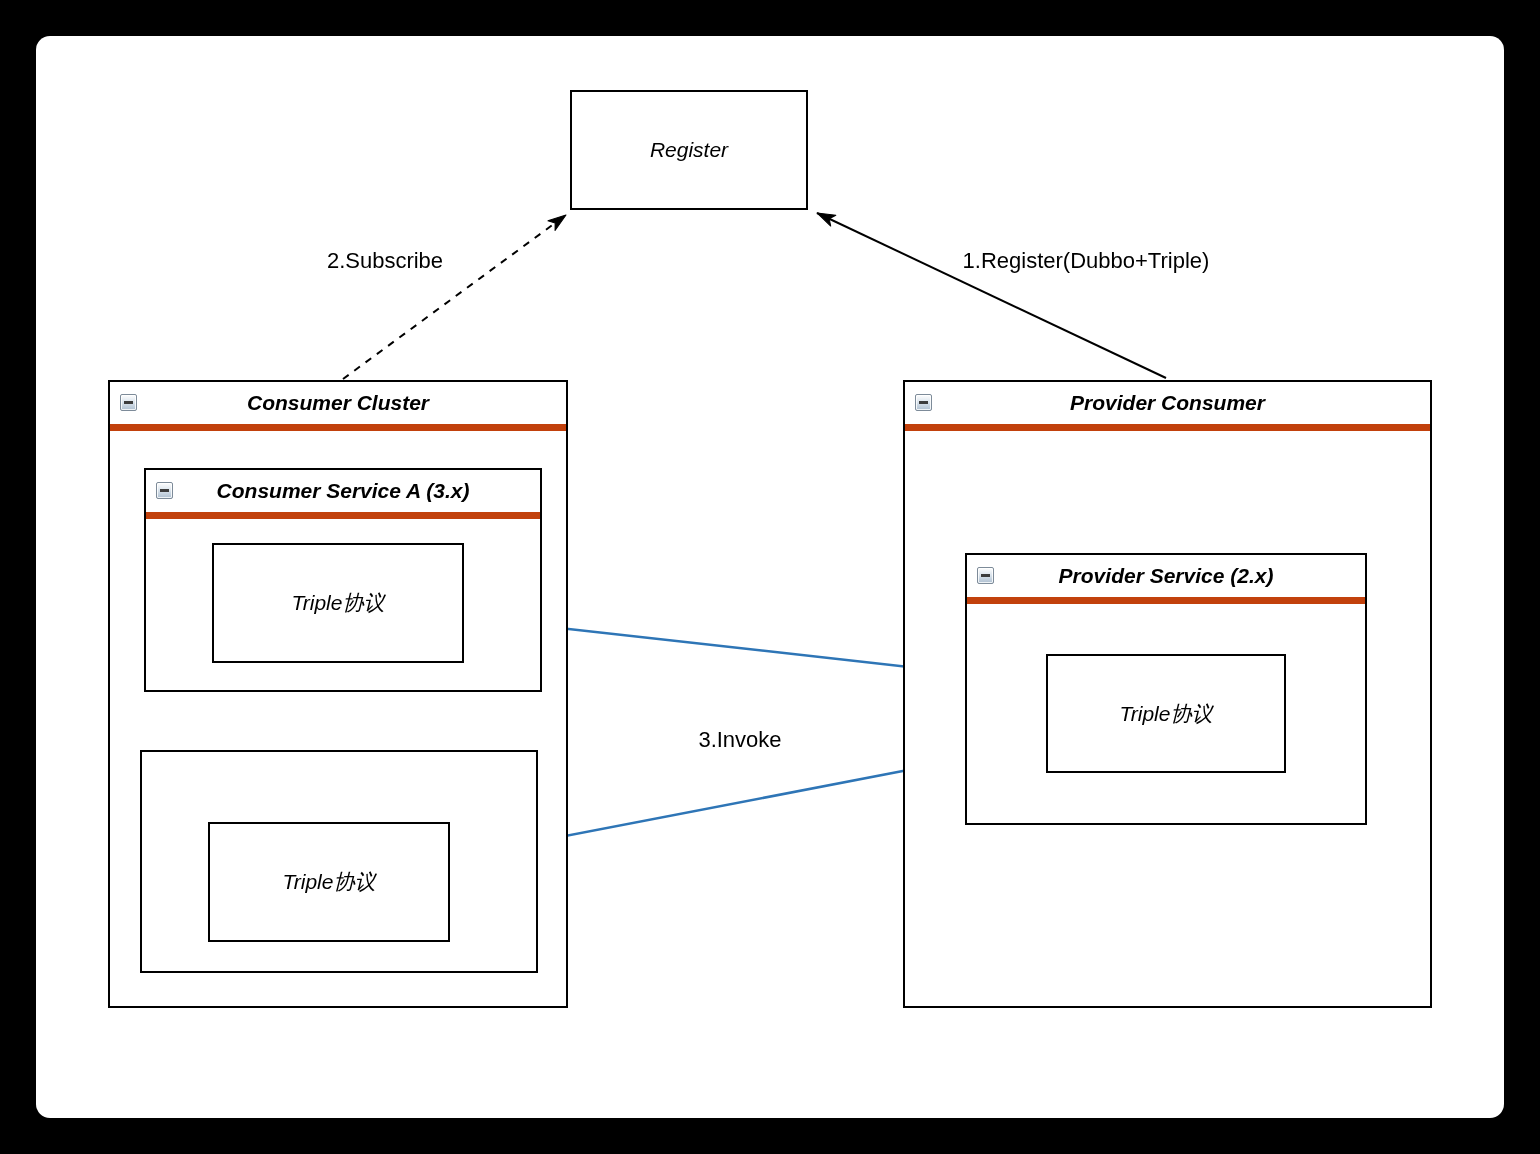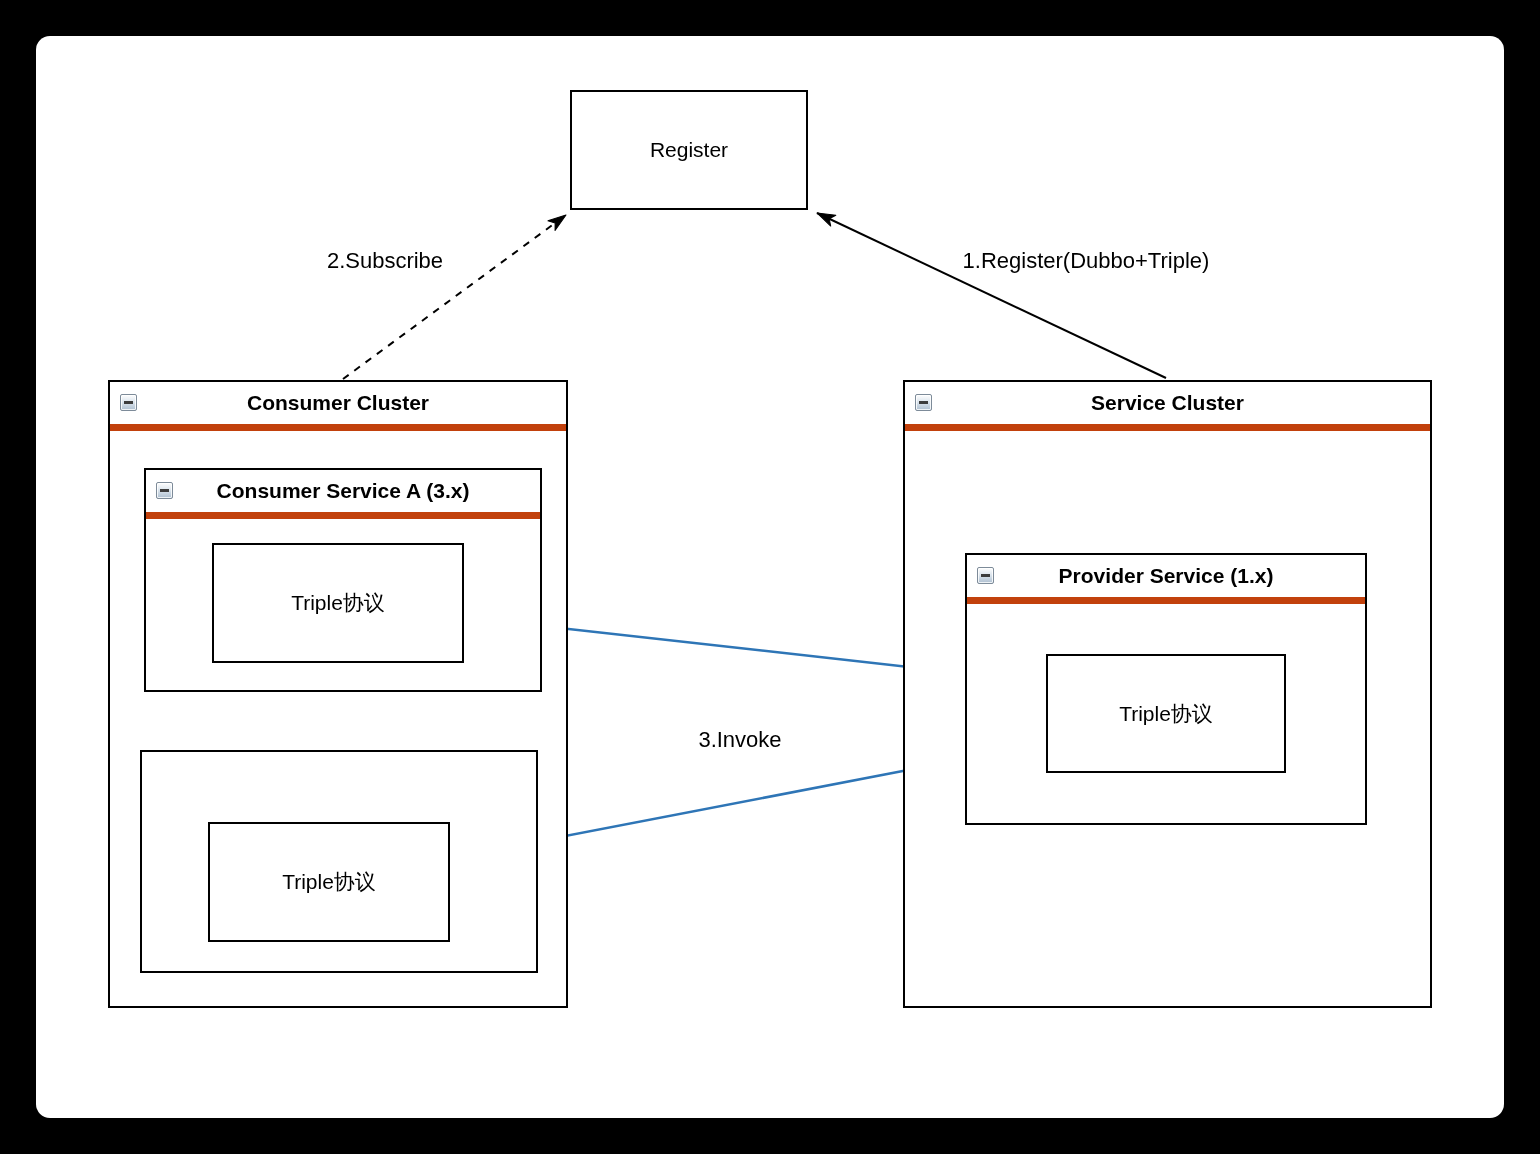--- a/index.html
+++ b/index.html
@@ -35,20 +35,21 @@
     position: absolute;
     left: 0;
     top: 0;
     pointer-events: none;
   }
   .node {
     position: absolute;
     background: #ffffff;
     border: 2px solid #000000;
     box-sizing: border-box;
+    font-style: italic;
   }
   .plain-box {
     display: flex;
     align-items: center;
     justify-content: center;
     font-size: 21px;
     color: #000000;
   }
   .container .hd {
     position: relative;
@@ -136,27 +137,27 @@
       <div class="node container" style="left:30px; top:368px; width:398px; height:223px;">
         <div class="node plain-box" style="left:66px; top:70px; width:242px; height:120px;">
           <span>Triple协议</span>
         </div>
       </div>
     </div>
 
     <div class="node container" style="left:903px; top:380px; width:529px; height:628px;">
       <div class="hd">
         <span class="collapse-btn"></span>
-        <span>Service Cluster</span>
+        <span>Provider Consumer</span>
       </div>
 
       <div class="node container" style="left:60px; top:171px; width:402px; height:272px;">
         <div class="hd">
           <span class="collapse-btn"></span>
-          <span>Provider Service (1.x)</span>
+          <span>Provider Service (2.x)</span>
         </div>
         <div class="node plain-box" style="left:79px; top:99px; width:240px; height:119px;">
           <span>Triple协议</span>
         </div>
       </div>
     </div>
 
     <div class="edge-label" style="left:385px; top:261px;text-align:center;">2.Subscribe</div>
     <div class="edge-label" style="left:1068px; top:261px;margin-left:18px;">1.Register(Dubbo+Triple)</div>
     <div class="edge-label" style="left:740px; top:740px;">3.Invoke</div>

